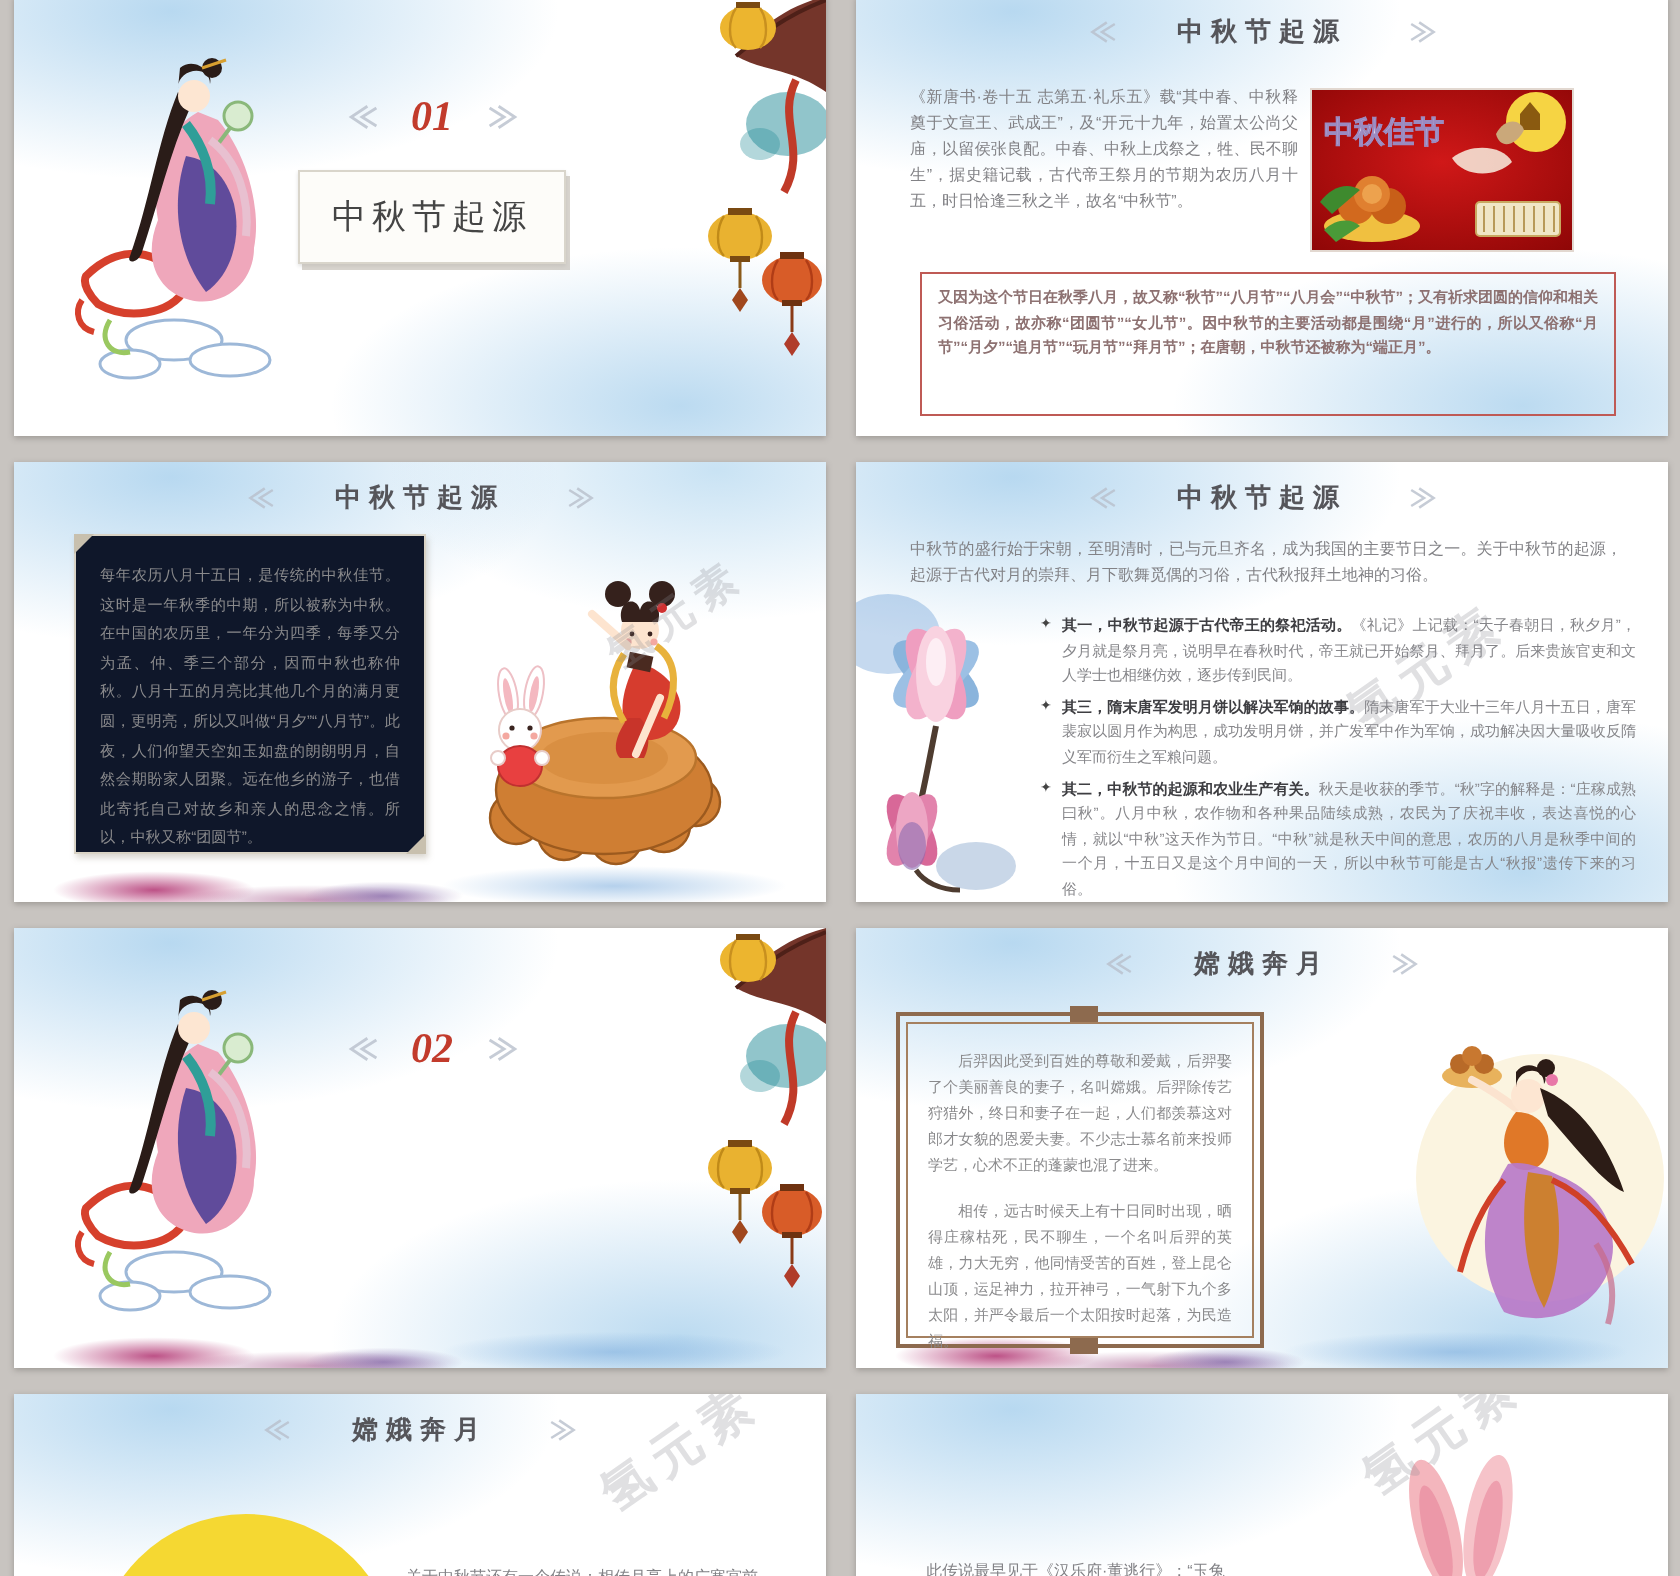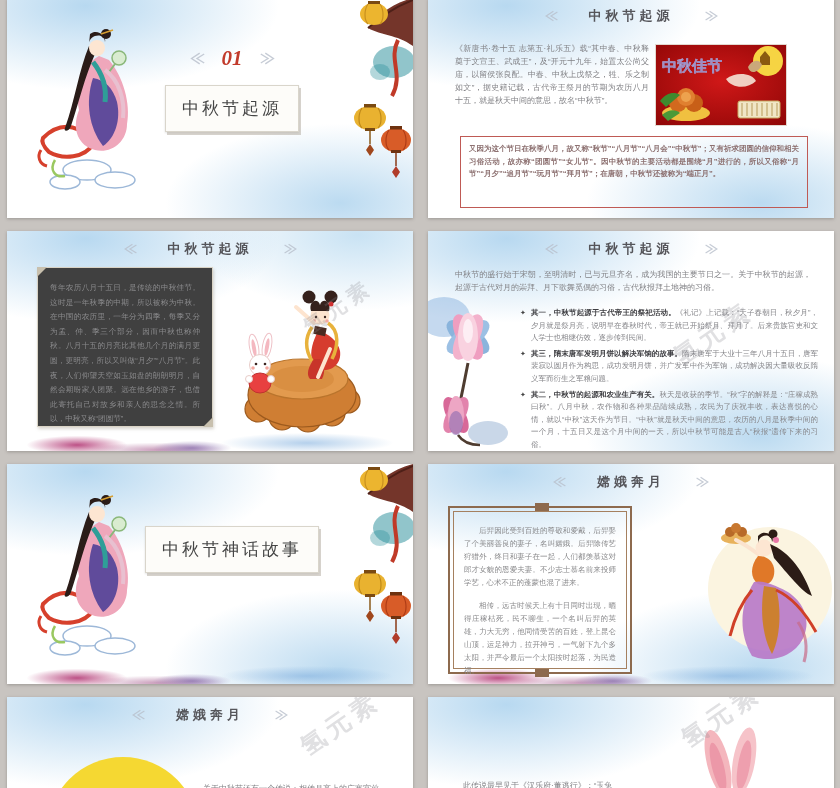--- a/index.html
+++ b/index.html
@@ -29,38 +29,38 @@
     background:
       radial-gradient(70px 13px at 70px 22px,rgba(172,38,104,.8),rgba(172,38,104,0) 72%),
       radial-gradient(55px 10px at 185px 25px,rgba(118,88,160,.65),rgba(118,88,160,0) 72%),
       radial-gradient(120px 14px at 300px 20px,rgba(120,170,220,.55),rgba(120,170,220,0) 72%),
       radial-gradient(90px 10px at 150px 27px,rgba(150,60,120,.5),rgba(150,60,120,0) 75%);}
 
   .hdr{position:absolute;top:9px;left:0;right:0;display:flex;justify-content:center;align-items:center;gap:30px;}
   .hdr-title{font-family:"Liberation Serif",serif;font-size:13px;color:#55555a;letter-spacing:4px;font-weight:bold;}
   .orn{opacity:.8}
 
-  .sec-group{position:absolute;left:120px;top:48px;width:210px;text-align:center;}
+  .sec-group{position:absolute;left:104px;top:48px;width:210px;text-align:center;}
   .sec-numrow{display:flex;justify-content:center;align-items:center;gap:16px;}
   .sec-num{font-family:"Liberation Serif",serif;font-style:italic;font-weight:bold;font-size:21px;color:#c23b2c;}
   .sec-card{display:inline-block;margin-top:14px;background:#fdfcf9;border:1px solid #d9d5cb;
     box-shadow:2px 3px 0 rgba(175,168,155,.5),0 1px 2px rgba(0,0,0,.12);
     padding:11px 16px;font-family:"Liberation Serif",serif;font-size:17px;color:#454545;
     letter-spacing:3px;white-space:nowrap;}
 
   .fairy{position:absolute;left:28px;top:22px;}
   .corner-decor{position:absolute;right:0;top:0;}
 
   .para{position:absolute;font-size:8px;line-height:13px;color:#828286;margin:0;text-align:justify;}
   #s2 .para{left:27px;top:44px;width:194px;}
   .festival-img{position:absolute;left:227px;top:46px;border:1px solid #e2d8d0;}
   .redbox{position:absolute;left:32px;top:138px;width:330px;height:58px;border:1px solid #bf5a55;
     padding:6px 8px;font-size:7.5px;line-height:12.5px;color:#8d7171;text-align:justify;font-weight:bold;}
 
-  .scroll{position:absolute;left:30px;top:36px;width:150px;height:132px;background:#404040;
+  .scroll{position:absolute;left:30px;top:36px;width:150px;height:132px;background:#0f172a;
     border:1px solid #d9d3c5;box-shadow:1px 2px 3px rgba(150,140,120,.35);
     padding:13px 12px;font-size:7.6px;line-height:14.6px;color:#8a8a8c;text-align:justify;}
   .scroll:before{content:"";position:absolute;left:-1px;top:-1px;border-style:solid;border-width:10px 10px 0 0;
     border-color:#c8c0ae transparent transparent transparent;}
   .scroll:after{content:"";position:absolute;right:-1px;bottom:-1px;border-style:solid;border-width:0 0 10px 10px;
     border-color:transparent transparent #c8c0ae transparent;}
   .girl-illu{position:absolute;left:215px;top:36px;}
 
   #s4 .intro{left:27px;top:37px;width:356px;}
   .bullets{position:absolute;left:92px;top:76px;width:298px;}
@@ -161,21 +161,21 @@
   <div class="wash wash-br"></div>
   <div class="hdr">
     <svg class="orn" width="16" height="12" viewBox="0 0 20 14">
         <path d="M13,1 L4,7 L13,13 M18,2 L10,7 L18,12" fill="none" stroke="#b9c0cc" stroke-width="1.6"></path>
       </svg>
     <span class="hdr-title">中秋节起源</span>
     <svg class="orn" width="16" height="12" viewBox="0 0 20 14">
         <path d="M7,1 L16,7 L7,13 M2,2 L10,7 L2,12" fill="none" stroke="#b9c0cc" stroke-width="1.6"></path>
       </svg>
   </div>
-  <p class="para">《新唐书·卷十五 志第五·礼乐五》载“其中春、中秋释奠于文宣王、武成王”，及“开元十九年，始置太公尚父庙，以留侯张良配。中春、中秋上戊祭之，牲、乐之制如文”，据史籍记载，古代帝王祭月的节期为农历八月十五，就是秋天中间的意思，故名“中秋节”。</p>
+  <p class="para">《新唐书·卷十五 志第五·礼乐五》载“其中春、中秋释奠于文宣王、武成王”，及“开元十九年，始置太公尚父庙，以留侯张良配。中春、中秋上戊祭之，牲、民不聊生”，据史籍记载，古代帝王祭月的节期为农历八月十五，时日恰逢三秋之半，故名“中秋节”。</p>
   <svg class="festival-img" width="130" height="80" viewBox="0 0 130 80">
     <defs>
       <radialGradient id="redbg" cx="50%" cy="45%" r="75%">
         <stop offset="0%" stop-color="#d01818"></stop>
           <stop offset="100%" stop-color="#8e0606"></stop>
       </radialGradient>
     </defs>
     <rect width="130" height="80" fill="url(#redbg)"></rect>
     <circle cx="112" cy="16" r="15" fill="#f6d443"></circle>
     <path d="M104,12 h10 l-5,-6 Z M104,12 v8 h10 v-8" fill="#8a5a10"></path>
@@ -320,21 +320,29 @@
     <path d="M54,26 C44,50 40,80 30,108 C28,112 34,112 36,106 C44,82 50,56 60,34 Z" fill="#2a1c18"></path>
     <circle cx="62" cy="28" r="8" fill="#fde6d2"></circle>
     <path d="M54,24 C54,14 70,12 70,22 C72,16 62,8 55,14 Z" fill="#2a1c18"></path>
     <circle cx="71" cy="14" r="5" fill="#2a1c18"></circle>
     <line x1="66" y1="14" x2="78" y2="10" stroke="#d8a030" stroke-width="1.5"></line>
     <circle cx="84" cy="38" r="7" fill="#d9ecd0" stroke="#8ab87a" stroke-width="1.5"></circle>
     <line x1="80" y1="44" x2="74" y2="52" stroke="#8ab87a" stroke-width="2"></line>
     <path d="M70,50 C84,60 90,80 88,98" fill="none" stroke="#e8c0d0" stroke-width="4"></path>
   </svg>
   <div class="sec-group">
-    <span class="sec-card">中秋节神话故事</span>
+    <div class="sec-numrow">
+      <svg class="orn" width="18" height="13" viewBox="0 0 20 14">
+          <path d="M13,1 L4,7 L13,13 M18,2 L10,7 L18,12" fill="none" stroke="#b9c0cc" stroke-width="1.6"></path>
+        </svg>
+      <span class="sec-num">02</span>
+      <svg class="orn" width="18" height="13" viewBox="0 0 20 14">
+          <path d="M7,1 L16,7 L7,13 M2,2 L10,7 L2,12" fill="none" stroke="#b9c0cc" stroke-width="1.6"></path>
+        </svg>
+    </div>
   </div>
   <svg class="corner-decor" width="95" height="190" viewBox="0 0 95 190">
     <path d="M95,0 L95,48 C78,36 64,38 50,30 C60,18 72,6 95,0 Z" fill="#74352a"></path>
     <path d="M50,30 C62,20 74,10 95,2" fill="none" stroke="#4e2018" stroke-width="2"></path>
     <circle cx="58" cy="10" r="2.2" fill="#d889b8"></circle>
       <circle cx="50" cy="18" r="2" fill="#e0a0c6"></circle>
       <circle cx="64" cy="18" r="1.8" fill="#d889b8"></circle>
     <ellipse cx="76" cy="64" rx="21" ry="16" fill="rgba(36,140,152,.5)"></ellipse>
     <ellipse cx="62" cy="74" rx="10" ry="8" fill="rgba(36,140,152,.35)"></ellipse>
     <path d="M80,42 C70,62 86,76 74,98" fill="none" stroke="#c03a28" stroke-width="4"></path>

